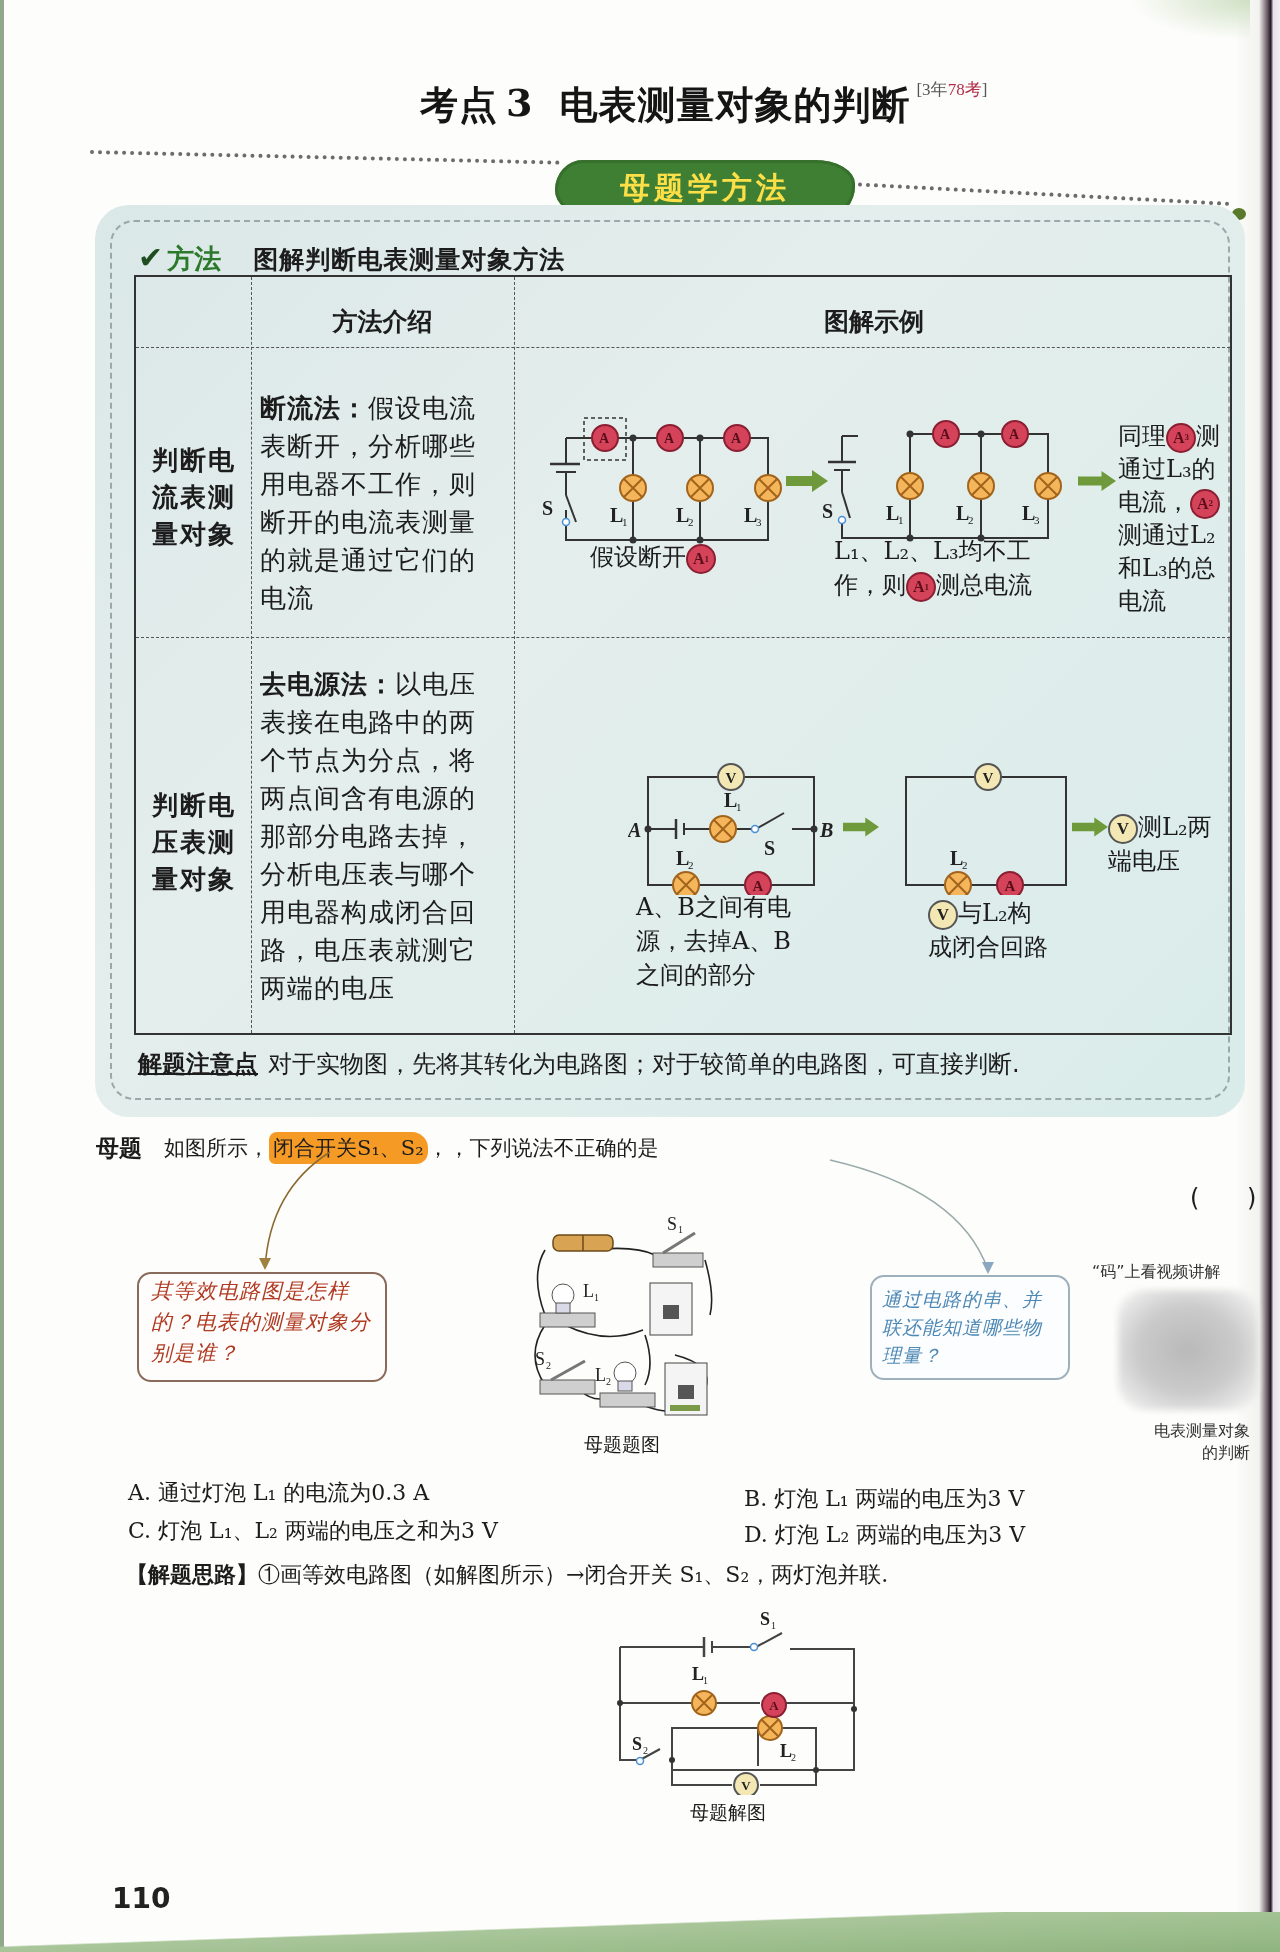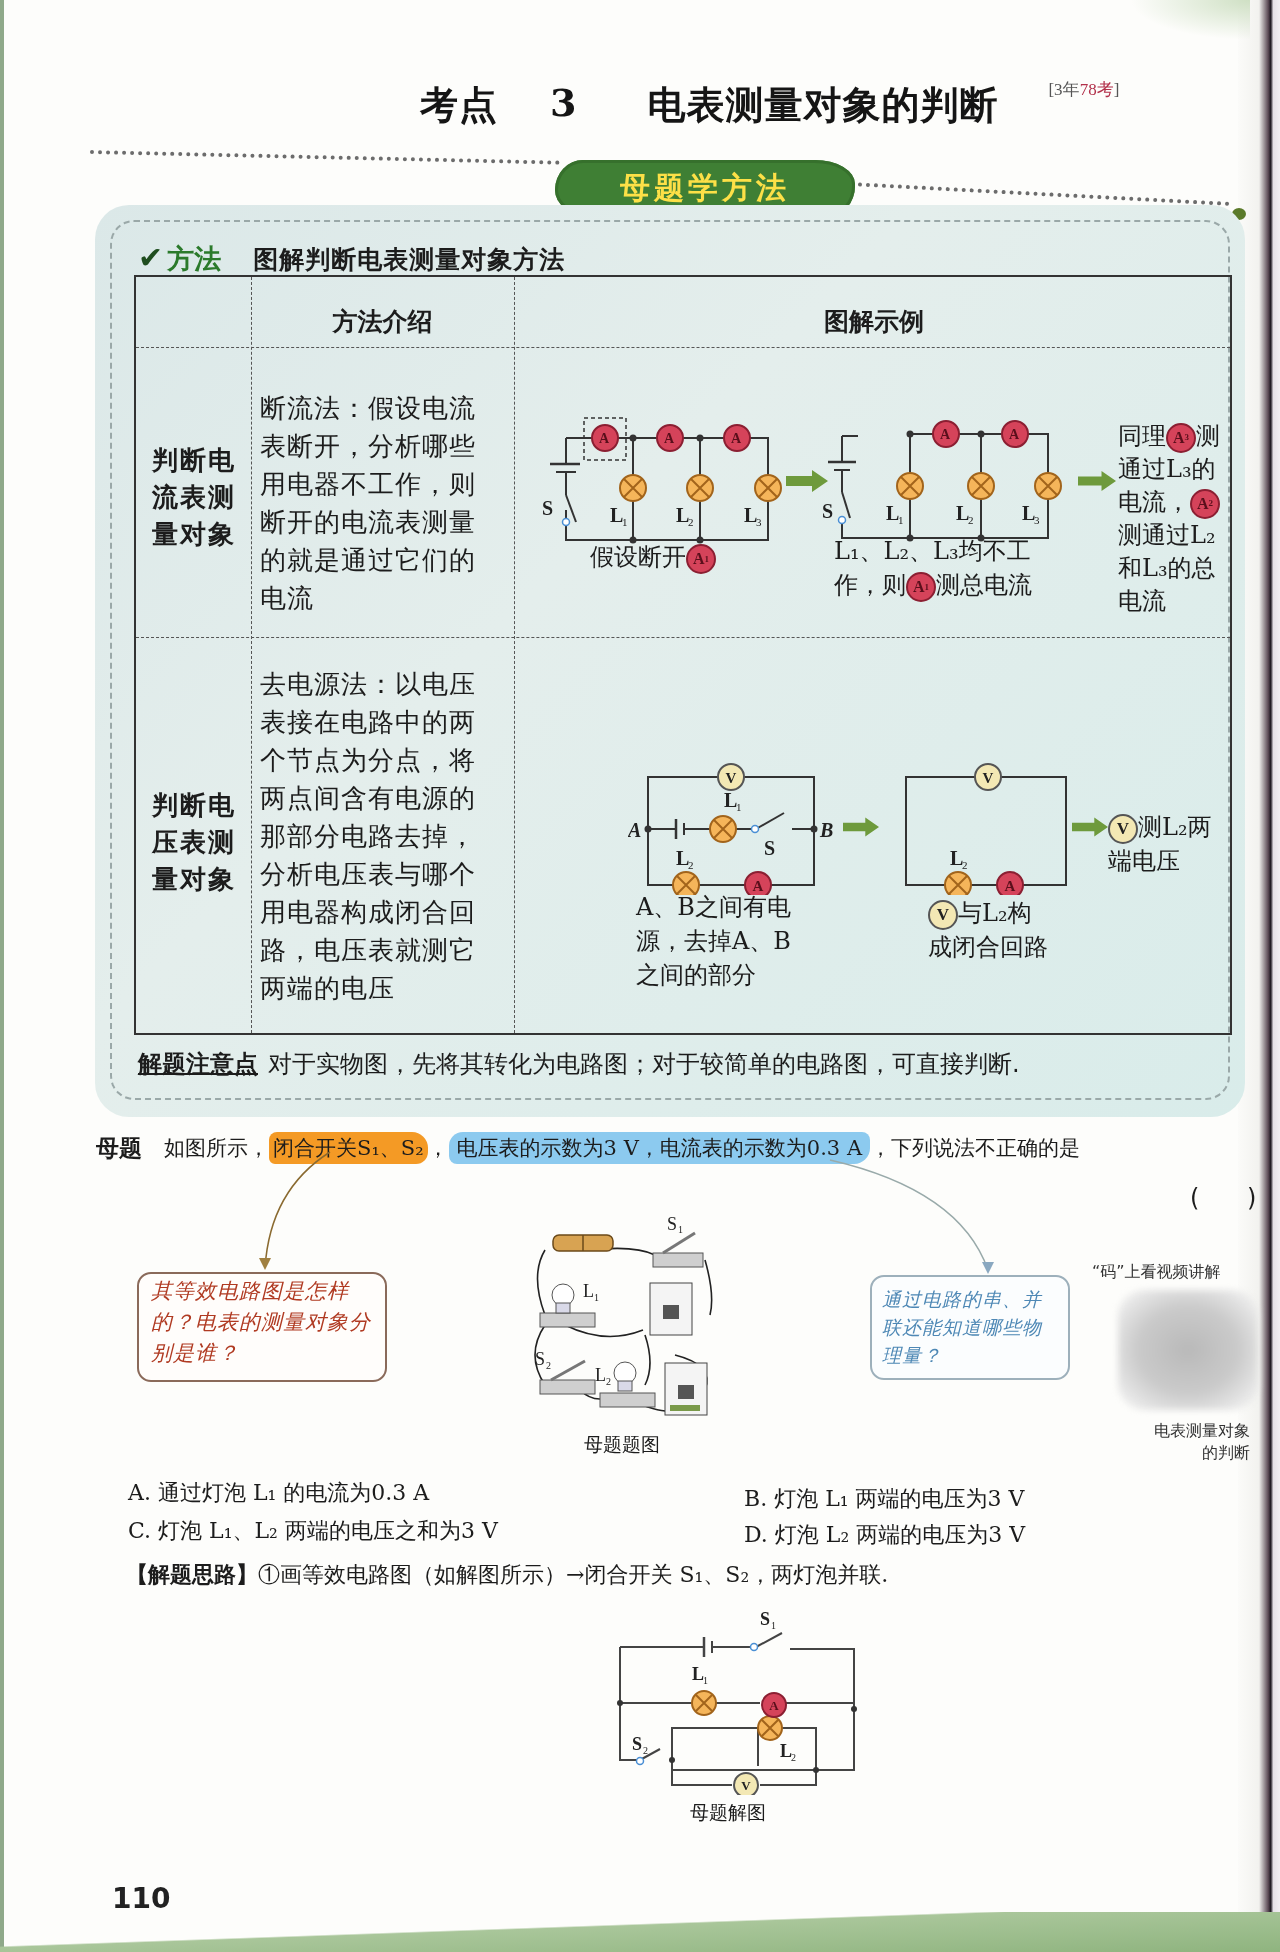--- a/index.html
+++ b/index.html
@@ -13,21 +13,21 @@
   }
   .left-edge { position: absolute; left: 0; top: 0; width: 4px; height: 1952px; background: #8fa98a; }
   .right-edge { position: absolute; right: 0; top: 0; width: 42px; height: 1952px;
     background: linear-gradient(90deg, #fbfbf9 0%, #f2f2ef 50%, #5b4a55 72%, #1d1620 78%, #e7e1e8 84%, #f3eef3 100%); }
   .top-right-corner { position: absolute; right: 30px; top: 0; width: 120px; height: 40px;
     background: radial-gradient(ellipse at top right, #cfe0c4 0%, rgba(255,255,255,0) 70%); }
   .bottom-green { position: absolute; left: 0; bottom: 0; width: 1280px; height: 40px;
     background: linear-gradient(178deg, rgba(255,255,255,0) 40%, #a9c69a 42%, #8fb47f 100%); }
 
   
-  .title-row { position: absolute; left: 420px; top: 80px; display: flex; align-items: flex-start; gap: 44px; }
+  .title-row { position: absolute; left: 420px; top: 80px; display: flex; align-items: flex-start; }
   .title-main { font-family: "DejaVu Serif", serif; font-weight: bold; font-size: 38px; letter-spacing: 1px; color: #151515; }
   .title-num { margin: 0 26px 0 8px; }
   .title-tag { font-family: "Liberation Serif", serif; font-size: 17px; color: #555; margin-left: 6px; margin-top: -2px; }
   .title-tag .hl { color: #b2304a; }
 
   .dotline { position: absolute; height: 0; border-top: 4px dotted #6c6c6c; }
   .banner {
     position: absolute; left: 555px; top: 160px; width: 300px; height: 56px;
     background: #3f7f34; border-radius: 28px 40px 26px 34px / 30px 24px 30px 26px;
     color: #fde047; font-size: 30px; font-weight: bold; letter-spacing: 4px;
@@ -49,21 +49,21 @@
   .check { color: #1f4d1f; font-size: 30px; font-weight: bold; margin-right: 4px; }
   .method-tag { color: #2b7a2b; font-size: 27px; font-weight: bold; margin-right: 32px; }
   .method-title { font-size: 25px; font-weight: bold; letter-spacing: 1px; }
 
   .table { position: absolute; left: 134px; top: 275px; width: 1098px; height: 760px; border: 2px solid #333; border-right-width: 2px; }
   .vline { position: absolute; top: 0; bottom: 0; border-left: 1.5px dashed #555; }
   .hline { position: absolute; left: 0; right: 0; border-top: 1.5px dashed #555; }
   .col-head { position: absolute; font-size: 25px; font-weight: bold; text-align: center; }
   .row-head { position: absolute; font-size: 26px; font-weight: bold; line-height: 37px; letter-spacing: 2px; }
   .desc { position: absolute; font-size: 26px; line-height: 38px; letter-spacing: 1px; }
-  .desc b { font-weight: normal; }
+  .desc b { font-weight: bold; }
 
   .cap { position: absolute; font-family: "DejaVu Serif", serif; font-size: 24px; line-height: 34px; }
 
   .meterA { display: inline-flex; width: 30px; height: 30px; border-radius: 50%; background: #d5435a; border: 2px solid #8b1f32;
     color: #5a0f1b; font-family: "Liberation Serif", serif; font-weight: bold; font-size: 16px; align-items: center; justify-content: center; vertical-align: middle; }
   .meterA sub { font-size: 9px; }
   .meterV { display: inline-flex; width: 30px; height: 30px; border-radius: 50%; background: #f3e8b4; border: 2px solid #555;
     color: #222; font-family: "Liberation Serif", serif; font-weight: bold; font-size: 17px; align-items: center; justify-content: center; vertical-align: middle; }
 
   .note { position: absolute; left: 138px; top: 1048px; font-size: 24px; }
@@ -374,21 +374,20 @@
 
 <div class="note">
   <b>解题注意点</b><span>对于实物图，先将其转化为电路图；对于较简单的电路图，可直接判断.</span>
 </div>
 
 <div class="q-line">
   <span class="q-tag">母题</span>
   <span>如图所示，</span>
   <span class="hl-orange">闭合开关S₁、S₂</span>
   <span>，</span>
-  <span class="hl-blue">电压表的示数为3 V，电流表的示数为0.3 A</span>
   <span>，下列说法不正确的是</span>
 </div>
 <div class="paren">(    )</div>
 
 <svg style="position:absolute; left:0; top:0;" width="1280" height="1300">
   <path d="M330 1152 Q270 1190 265 1268" fill="none" stroke="#8a6a30" stroke-width="1.5"></path>
   <path d="M259 1258 L265 1270 L271 1258" fill="#a08040"></path>
   <path d="M830 1160 Q960 1190 988 1270" fill="none" stroke="#9aa" stroke-width="1.5"></path>
   <path d="M982 1262 L988 1274 L994 1262" fill="#8aa8c0"></path>
 </svg>

